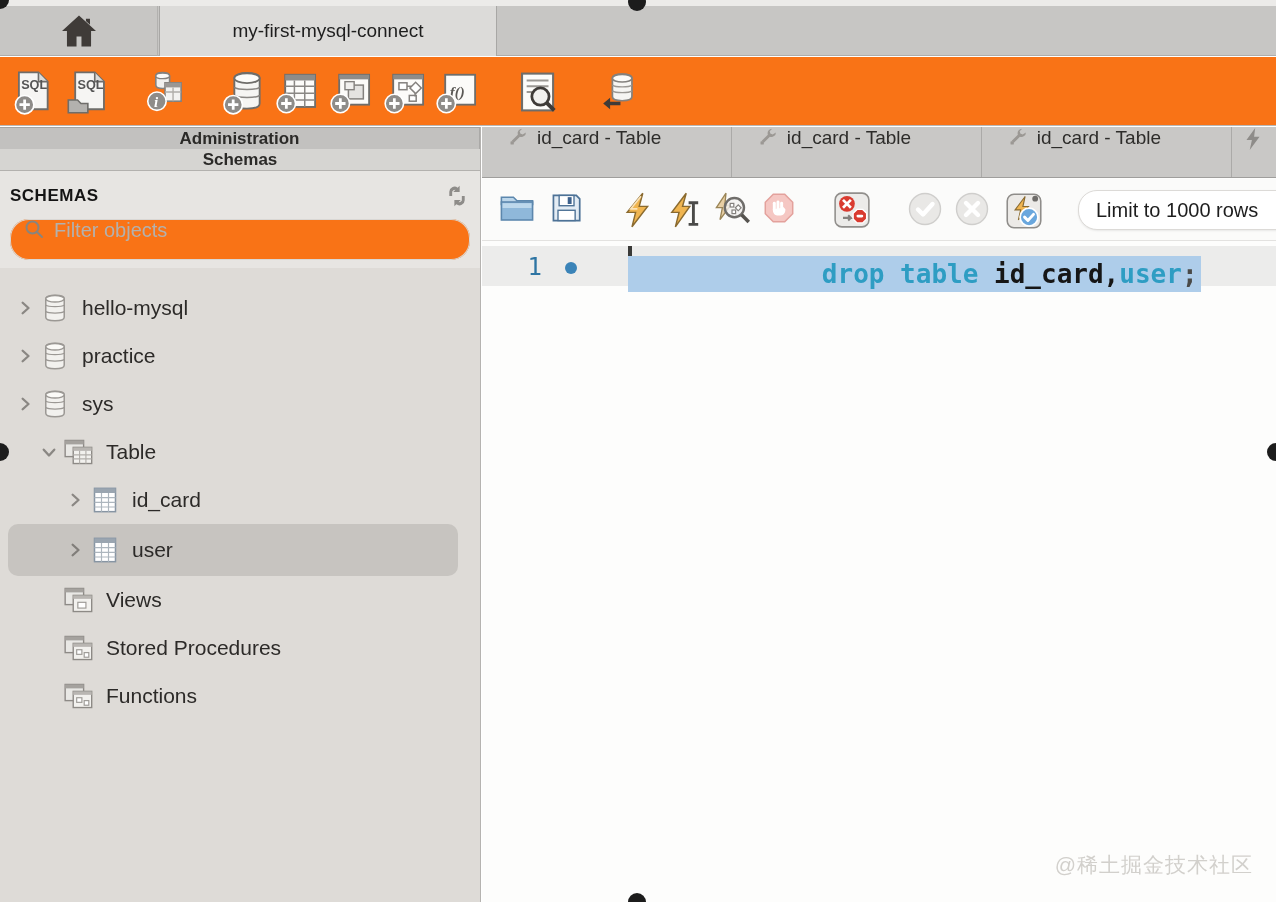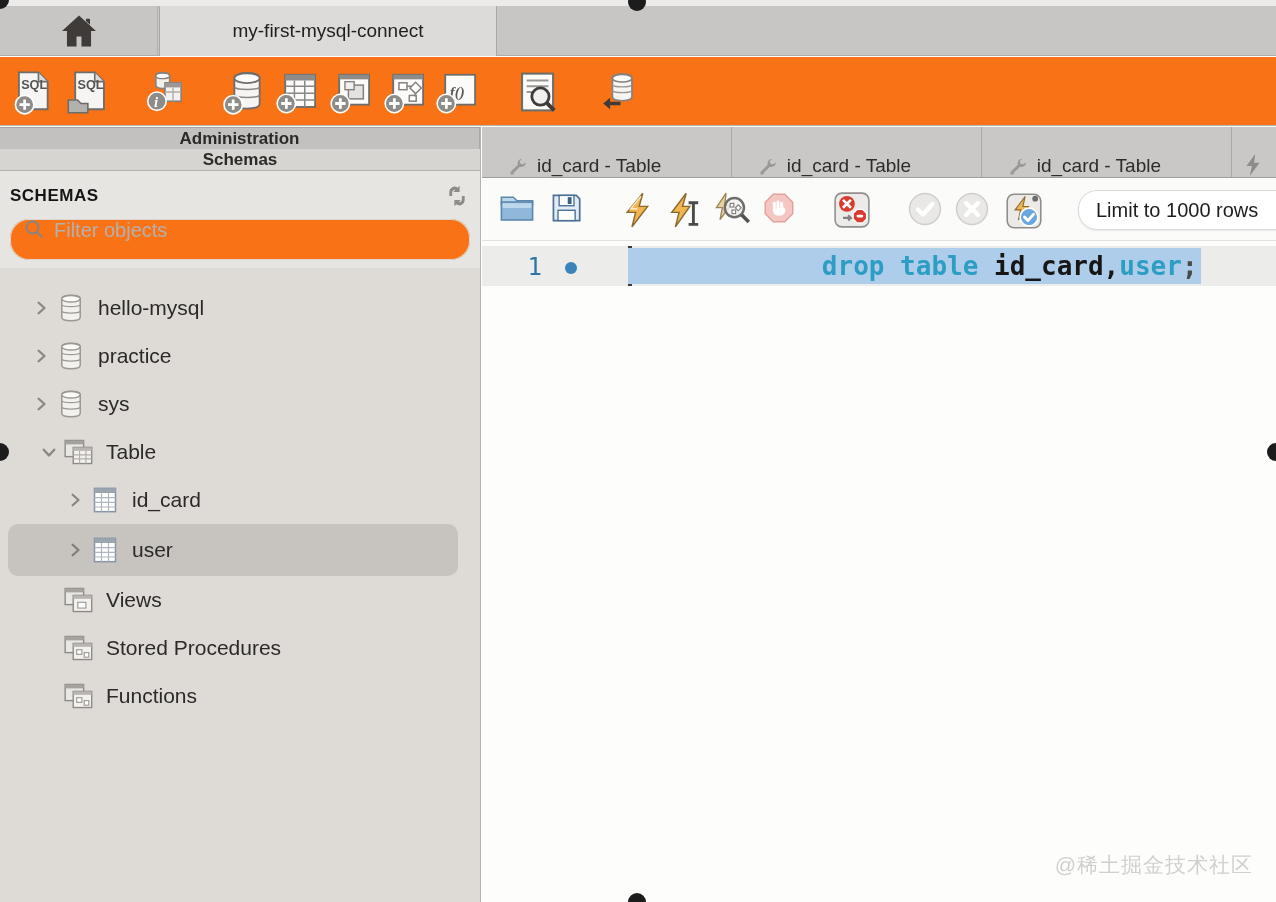--- a/index.html
+++ b/index.html
@@ -27,43 +27,43 @@
   .schemas-title-row { display:flex; align-items:center; justify-content:space-between; padding:0 2px 12px 0; }
   .schemas-title { font-size:17px; font-weight:bold; letter-spacing:.5px; color:#141414; }
   .filter-box { height:41px; background:#f97316; border-radius:19px; display:flex; align-items:flex-start; padding:0 14px; box-shadow:0 0 0 1px #d9d7d4 inset; }
   .filter-box input { border:none; outline:none; flex:1; font-size:20px; color:#333; background:transparent; margin-left:10px; font-family:"Liberation Sans",sans-serif; }
   .filter-box input::placeholder { color:#b3b1ae; }
 
   .tree { flex:1; padding-top:16px; background:#dedbd7; overflow:hidden; }
   .tree-row { height:48px; display:flex; align-items:center; font-size:21px; color:#2c2a28; }
   .tree-row .chev { width:26px; display:flex; justify-content:center; }
   .tree-row .ticon { width:34px; display:flex; justify-content:center; margin-right:10px; }
-  .tree-row.lvl1 { padding-left:28px; }
+  .tree-row.lvl1 { padding-left:12px; }
   .tree-row.lvl2 { padding-left:36px; }
   .tree-row.lvl3 { padding-left:62px; }
   .tree-row.bold { font-weight:bold; }
   .tree-row.selected { background:#c7c4c0; border-radius:10px; margin-left:8px; margin-right:22px; height:52px; }
   .tree-row.selected.lvl3 { padding-left:54px; }
 
   
   .editor { position:absolute; left:482px; top:127px; width:794px; height:775px; background:#fdfdfc; }
   .qtabbar { position:absolute; left:0; top:0; width:794px; height:51px; background:#c9c8c6; border-bottom:1px solid #9f9e9c; display:flex; }
-  .qtab { width:254px; height:100%; display:flex; align-items:flex-end; border-right:1px solid #abaaa8; padding-left:26px; font-size:19px; color:#2d2c2a; }
+  .qtab { width:254px; height:100%; display:flex; align-items:flex-start; border-right:1px solid #abaaa8; padding-left:26px; font-size:19px; color:#2d2c2a; }
   .qtab .wico { margin-right:9px; display:flex; }
   .qtab.partial { width:45px; padding-left:12px; border-right:none; }
 
   .etoolbar { position:absolute; left:0; top:52px; width:888px; height:62px; background:#fbfbfa; border-bottom:1px solid #e3e2e0; }
   .et-icon { position:absolute; top:13px; }
   .limit-pill { position:absolute; left:596px; top:11px; width:250px; height:40px; background:#fff; border:1px solid #dcdad7; border-radius:19px; box-shadow:0 1px 2px rgba(0,0,0,.08); display:flex; align-items:center; padding-left:17px; font-size:20px; color:#1d1d1d; white-space:nowrap; overflow:hidden; }
 
   .codearea { position:absolute; left:0; top:115px; width:794px; height:660px; background:#fdfdfc; }
   .codeline { position:absolute; left:0; top:4px; width:794px; height:40px; background:#ececeb; }
   .linenum { position:absolute; left:28px; top:7px; width:32px; text-align:right; font-family:"DejaVu Sans Mono",monospace; font-size:24px; color:#2e75a3; }
   .stmt-dot { position:absolute; left:83px; top:16px; width:12px; height:12px; border-radius:50%; background:#3b84b8; }
-  .selection { position:absolute; left:146px; top:2px; height:36px; background:#aecdea; display:flex; align-items:center; padding:0 3px 0 6px; }
+  .selection { position:absolute; left:146px; top:10px; height:36px; background:#aecdea; display:flex; align-items:center; padding:0 3px 0 6px; }
   .caret { position:absolute; left:146px; top:0; width:4px; height:40px; background:#3a3a38; }
   .code { font-family:"DejaVu Sans Mono",monospace; font-size:26px; font-weight:bold; white-space:pre; }
   .code .kw { color:#2e9dc3; }
   .code .plain { color:#161616; }
   .code .semi { color:#4a4a48; }
 
   .watermark { position:absolute; right:23px; bottom:23px; font-size:21px; color:#d2d0cc; letter-spacing:1px; }
 
   
   .dot { position:absolute; background:#1c1c1c; border-radius:50%; width:18px; height:18px; z-index:50; }

